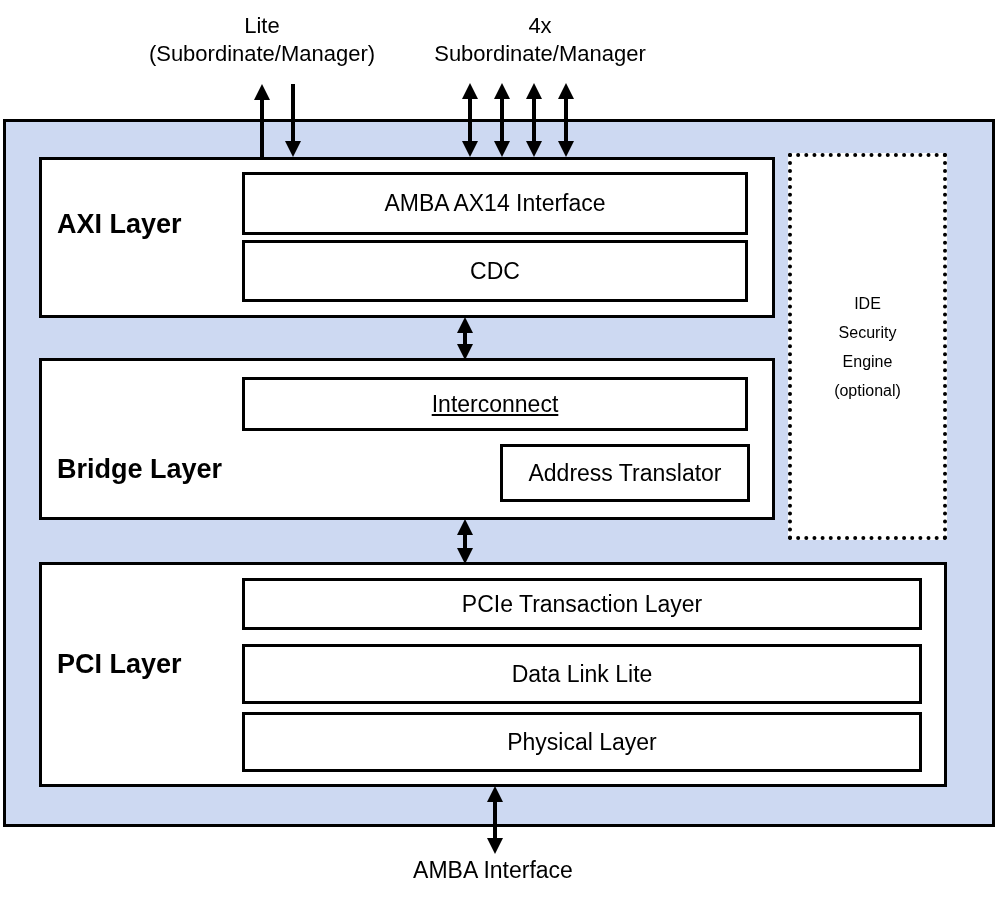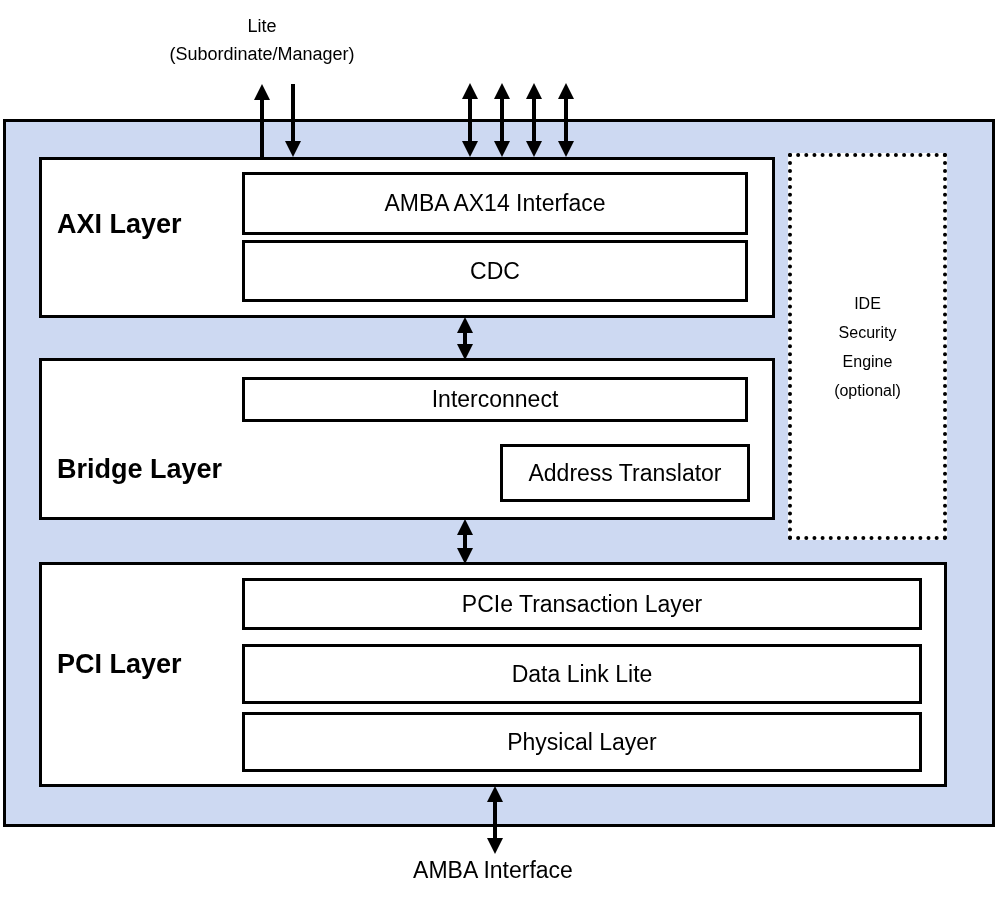--- a/index.html
+++ b/index.html
@@ -11,21 +11,21 @@
   .container { background:#cdd9f2; border:3px solid #000; }
 
   .layerbox { background:#ffffff; border:3px solid #000; }
 
   .block { background:#ffffff; border:3px solid #000;
            display:flex; align-items:center; justify-content:center;
            font-size:23px; white-space:nowrap; }
 
   .layer-label { font-weight:bold; font-size:27px; white-space:nowrap; }
 
-  .toplabel { text-align:center; font-size:18px; line-height:28px; white-space:nowrap; }
+  .toplabel { text-align:center; font-size:22px; line-height:28px; white-space:nowrap; }
 
   .bottomlabel { text-align:center; font-size:23px; white-space:nowrap; }
 
   .ide { background:#ffffff; border:4px dotted #000;
          display:flex; flex-direction:column; align-items:center; justify-content:center;
          font-size:16px; line-height:29px; text-align:center; }
 
   
   .arr { position:absolute; width:16px; }
   .arr .shaft { position:absolute; left:50%; margin-left:-2px; width:4px; top:0; bottom:0; background:#000; }
@@ -38,31 +38,35 @@
 </style>
 </head>
 <body>
 
 <div class="canvas">
 
   <div class="toplabel abs" style="left:82px; top:12px; width:360px;">
     <div>Lite</div>
     <div>(Subordinate/Manager)</div>
   </div>
+  <div class="toplabel abs" style="left:360px; top:12px; width:360px;">
+    <div>4x</div>
+    <div>Subordinate/Manager</div>
+  </div>
 
   <div class="container abs" style="left:3px; top:119px; width:992px; height:708px;"></div>
 
   <div class="layerbox abs" style="left:39px; top:157px; width:736px; height:161px;"></div>
   <div class="layer-label abs" style="left:57px; top:209px;">AXI Layer</div>
   <div class="block abs" style="left:242px; top:172px; width:506px; height:63px;">AMBA AX14 Interface</div>
   <div class="block abs" style="left:242px; top:240px; width:506px; height:62px;">CDC</div>
 
   <div class="layerbox abs" style="left:39px; top:358px; width:736px; height:162px;"></div>
   <div class="layer-label abs" style="left:57px; top:414px;margin-top:40px;">Bridge Layer</div>
-  <div class="block abs" style="left:242px; top:377px; width:506px; height:45px;">Interconnect</div>
+  <div class="block abs" style="left:242px; top:377px; width:506px; height:54px;text-decoration:underline;">Interconnect</div>
   <div class="block abs" style="left:500px; top:444px; width:250px; height:58px;">Address Translator</div>
 
   <div class="layerbox abs" style="left:39px; top:562px; width:908px; height:225px;"></div>
   <div class="layer-label abs" style="left:57px; top:649px;">PCI Layer</div>
   <div class="block abs" style="left:242px; top:578px; width:680px; height:52px;">PCIe Transaction Layer</div>
   <div class="block abs" style="left:242px; top:644px; width:680px; height:60px;">Data Link Lite</div>
   <div class="block abs" style="left:242px; top:712px; width:680px; height:60px;">Physical Layer</div>
 
   <div class="ide abs" style="left:788px; top:153px; width:159px; height:387px;">
     <div>IDE</div>

